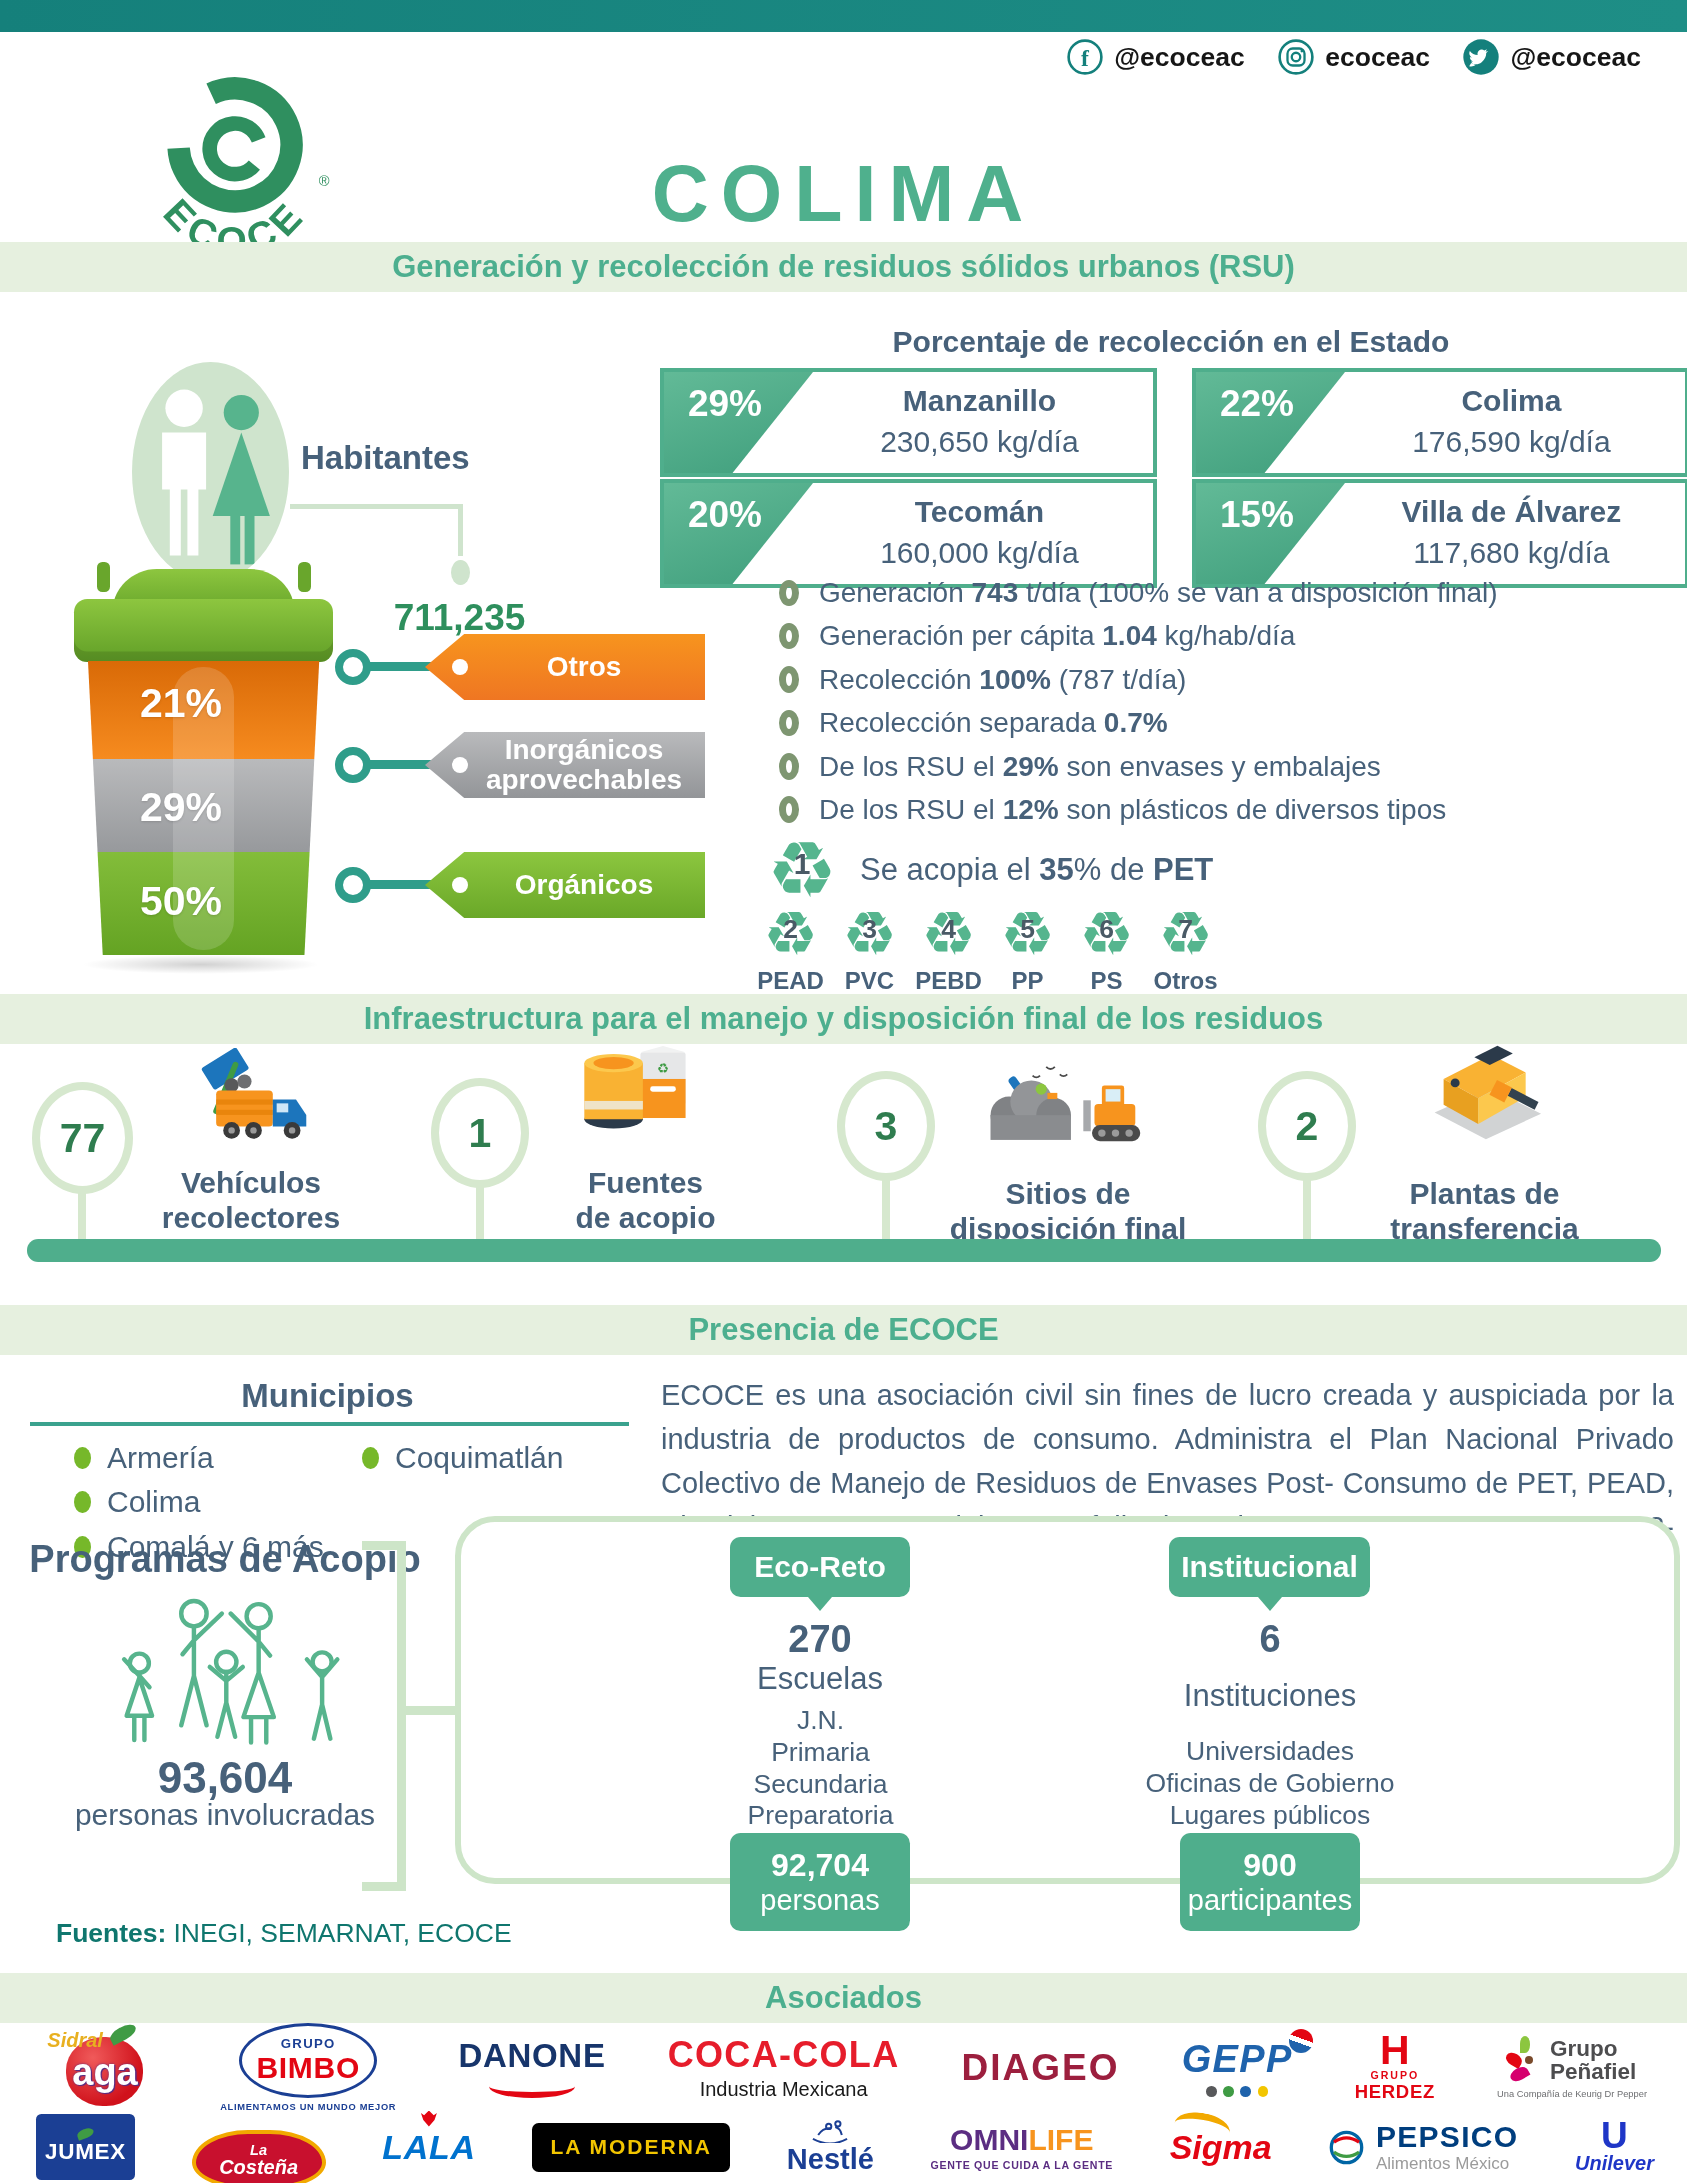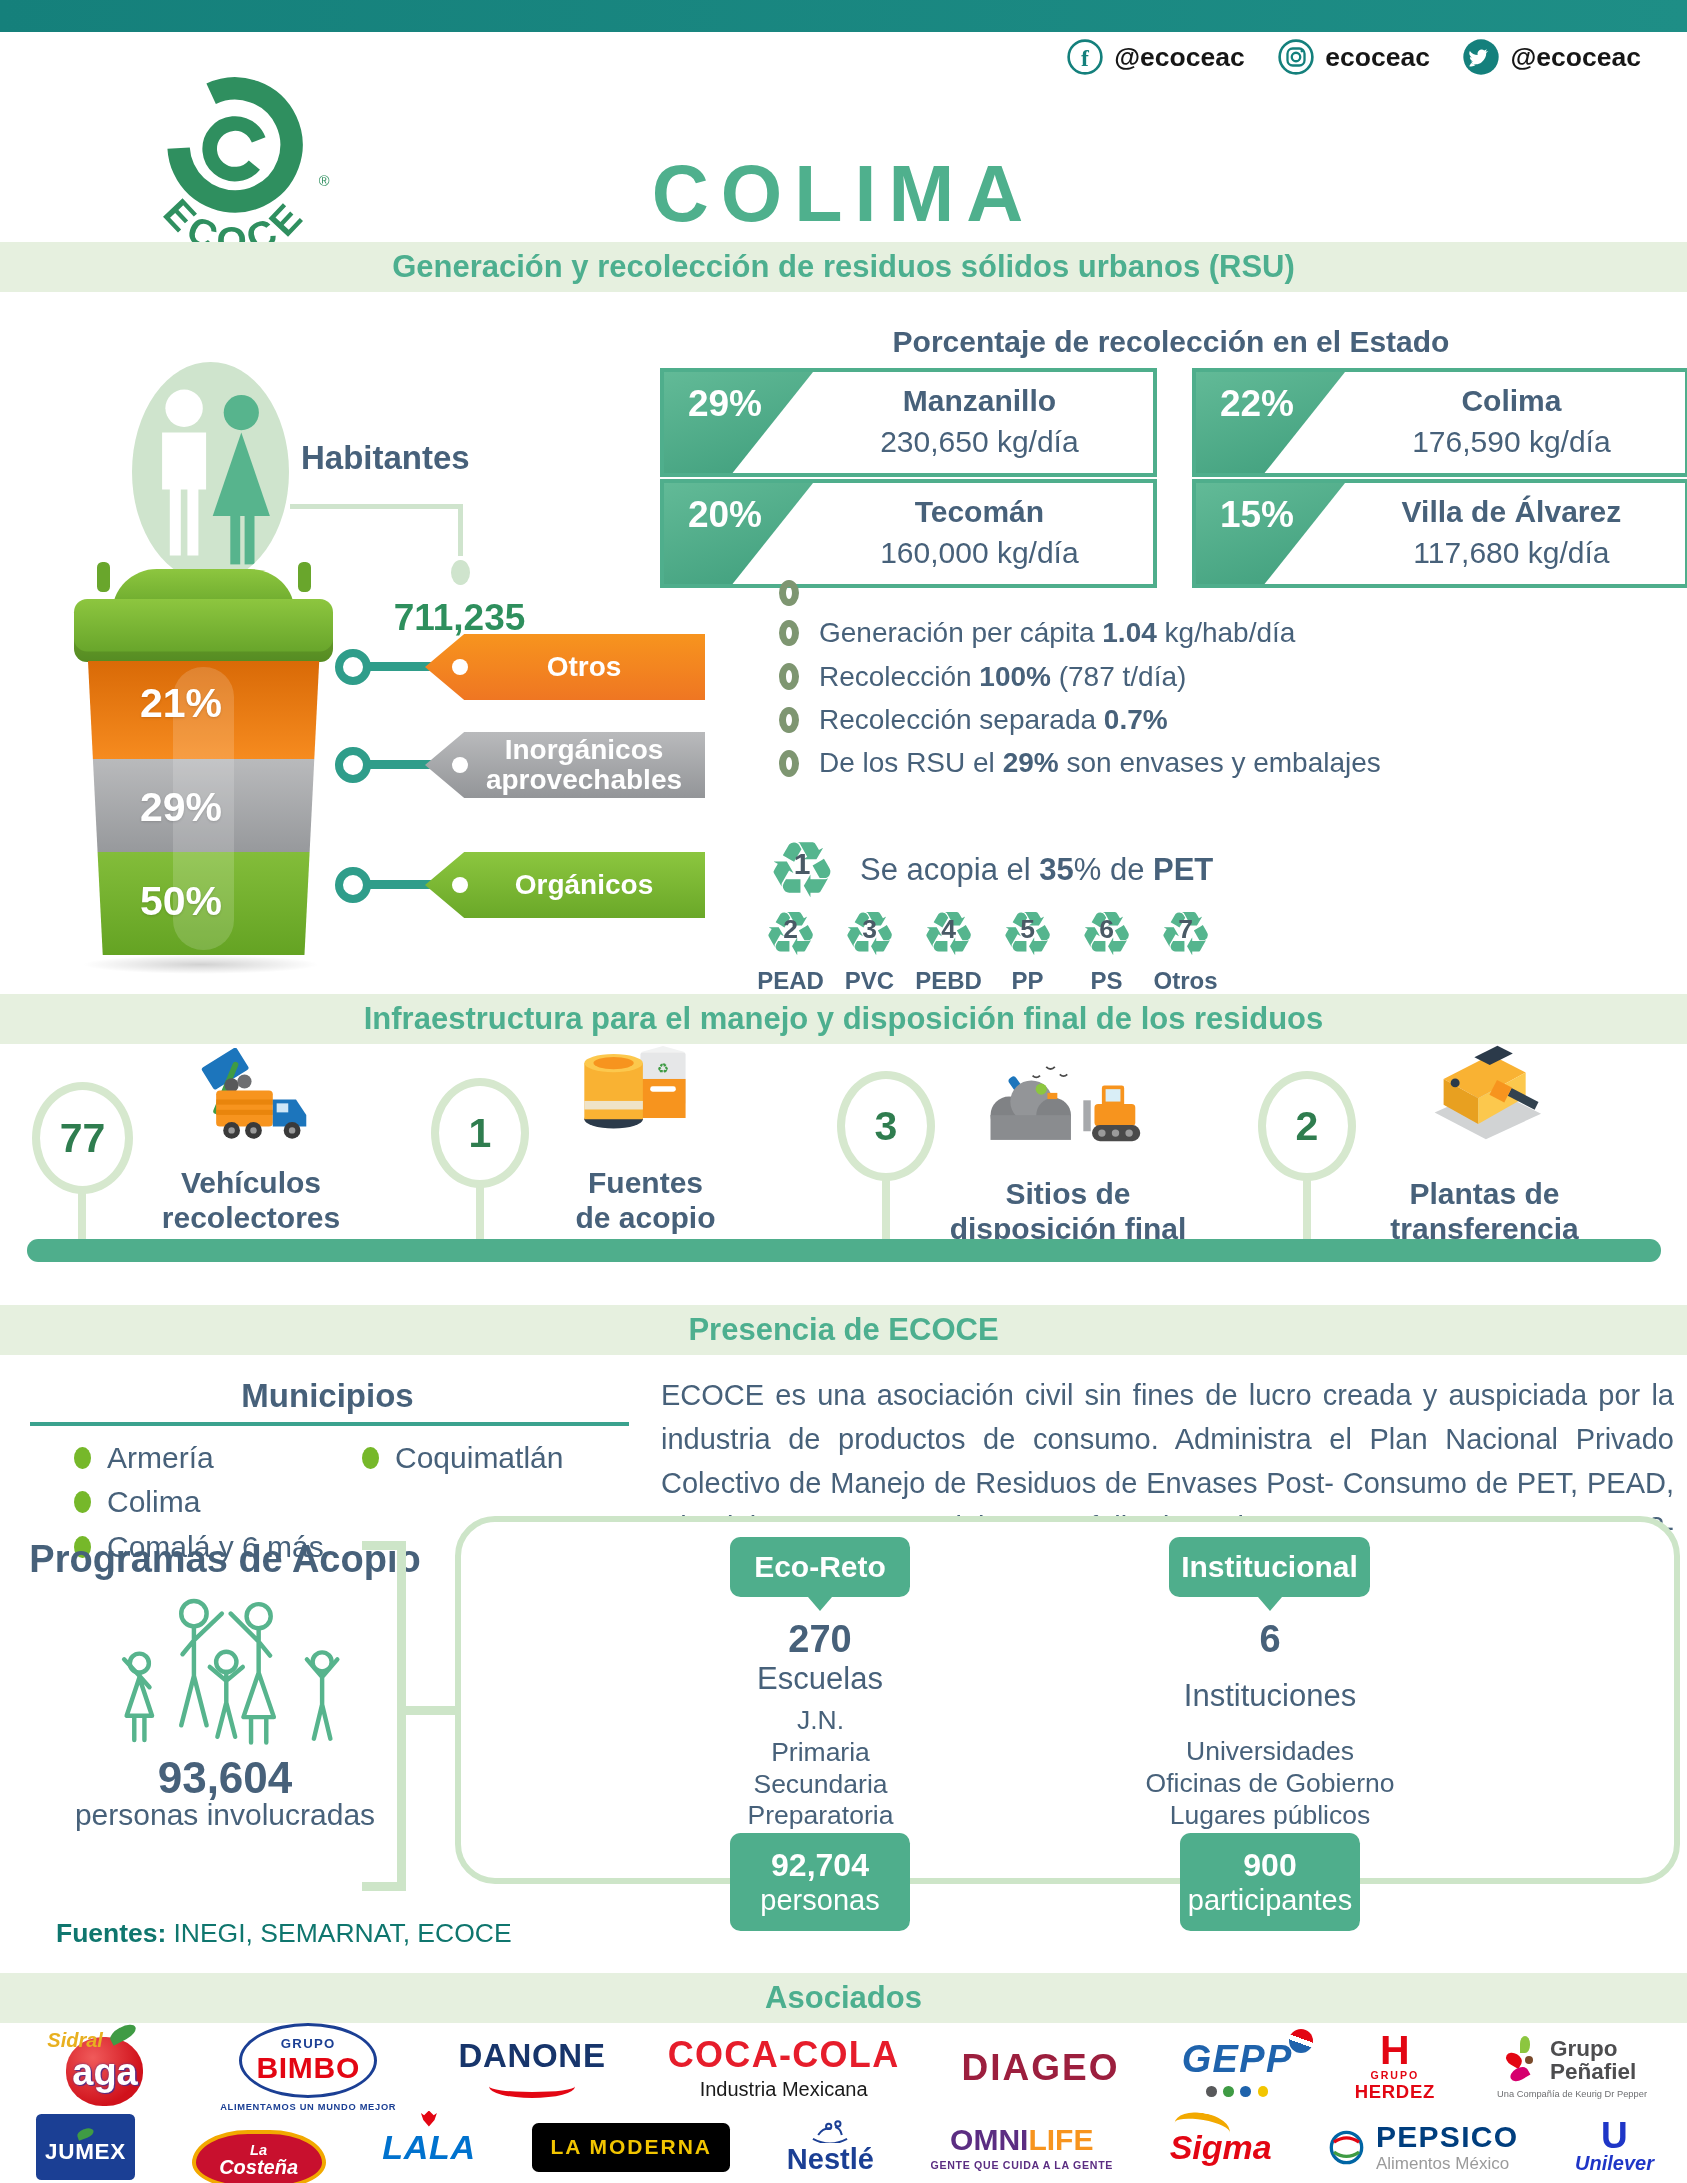--- a/index.html
+++ b/index.html
@@ -345,36 +345,41 @@
   <div class="abs tag tag-org" style="left:425px;top:852px;">
     <div class="tag-hole"></div>
     <div class="tag-label">
       <span>Orgánicos</span>
     </div>
   </div>
 
   <div class="abs stats">
     <div class="stat-row">
       <div class="stat-ring"></div>
+      <div class="stat-text"><span>Generación  </span><b>743</b><span> t/día (100% se van a disposición final)</span></div>
     </div>
     <div class="stat-row">
       <div class="stat-ring"></div>
       <div class="stat-text"><span>Generación per cápita </span><b>1.04</b><span> kg/hab/día</span></div>
     </div>
     <div class="stat-row">
       <div class="stat-ring"></div>
       <div class="stat-text"><span>Recolección </span><b>100%</b><span> (787 t/día)</span></div>
     </div>
     <div class="stat-row">
       <div class="stat-ring"></div>
       <div class="stat-text"><span>Recolección separada </span><b>0.7%</b><span></span></div>
     </div>
     <div class="stat-row">
       <div class="stat-ring"></div>
       <div class="stat-text"><span>De los RSU el </span><b>29%</b><span> son envases y embalajes</span></div>
+    </div>
+    <div class="stat-row">
+      <div class="stat-ring"></div>
+      <div class="stat-text"><span>De los RSU el </span><b>12%</b><span> son plásticos de diversos tipos</span></div>
     </div>
   </div>
 
   <div class="abs pet-row">
     <div class="recycle big">
       <span class="rglyph">♻</span>
       <span class="rnum">1</span>
     </div>
     <div class="pet-text">
       <span>Se acopia el </span><b>35</b><span>% de </span><b>PET</b>

